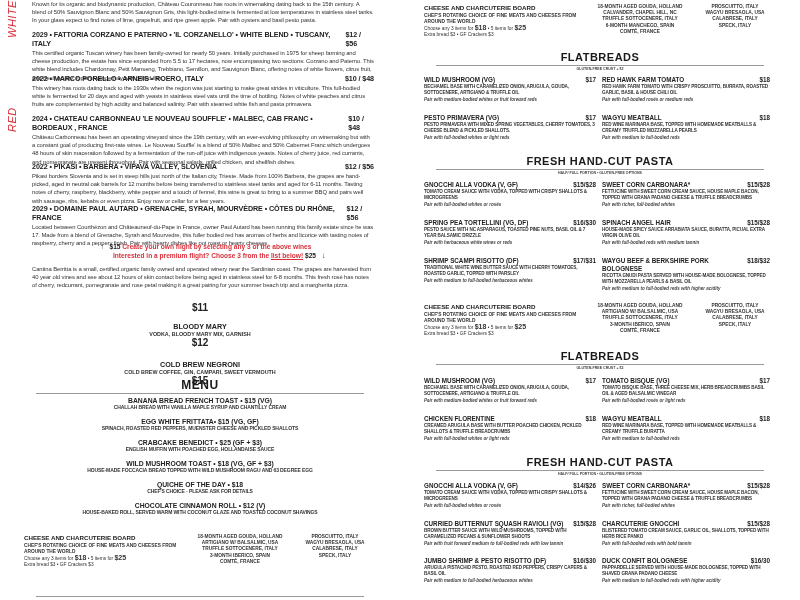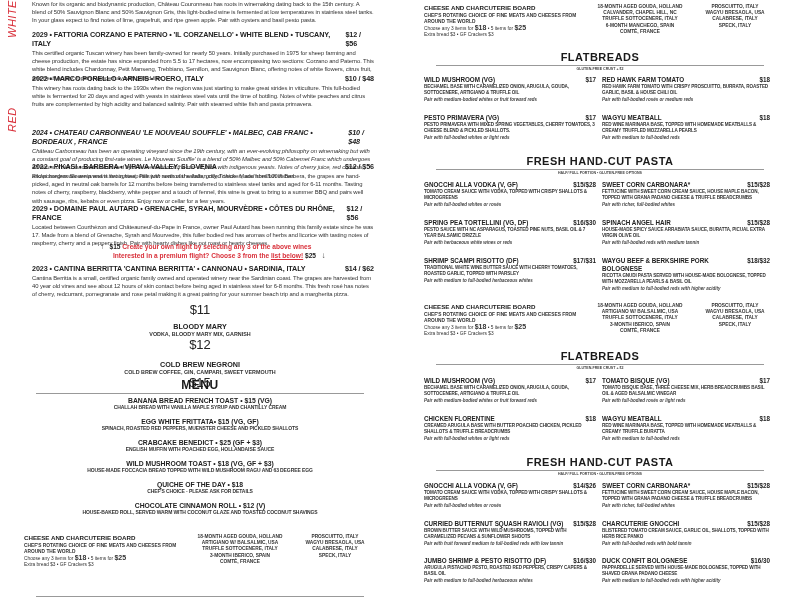--- a/index.html
+++ b/index.html
@@ -18,21 +18,21 @@
     color: #222; line-height: 9px; letter-spacing: -0.1px; }
   .wine-desc { font-size: 5.9px; line-height: 8.2px; color: #333; margin-top: 1px; letter-spacing: -0.1px; }
 
   .flight { position: absolute; left: 100px; top: 243px; width: 230px; font-size: 6.6px; font-weight: bold; line-height: 8.5px; }
   .flight .red { color: #d9303a; }
   .flight .blk { color: #222; }
   .flight u { text-decoration: underline; }
   .arrow { color: #444; font-size: 8px; font-weight: normal; }
 
   .center { position: absolute; left: 0; width: 400px; text-align: center; }
-  .price-line { font-size: 13px; font-weight: normal; color: #222; }
+  .price-line { font-size: 10px; font-weight: bold; color: #222; }
   .drink-name { font-size: 7.2px; font-weight: bold; color: #222; }
   .drink-desc { font-size: 5.4px; font-weight: bold; color: #333; }
 
   .section-title { position: absolute; left: 0; width: 400px; text-align: center; font-size: 12px;
     font-weight: bold; letter-spacing: 0.5px; color: #1a1a1a; }
   .rule { position: absolute; left: 36px; width: 328px; height: 1px; background: #999; }
 
   .menu-item-name { font-size: 6.8px; font-weight: bold; color: #222; }
   .menu-item-desc { font-size: 5px; font-weight: bold; color: #333; letter-spacing: -0.1px; }
 
@@ -74,21 +74,21 @@
       </div>
     <div class="wine-desc">This certified organic Tuscan winery has been family-owned for nearly 50 years. Initially purchased in 1975 for sheep farming and cheese production, the estate has since expanded from 5.5 to 17 hectares, now encompassing two sections: Corzano and Paterno. This white blend includes Chardonnay, Petit Manseng, Trebbiano, Semillon, and Sauvignon Blanc, offering notes of white flowers, citrus fruit, and fresh acidity. It pairs wonderfully with grilled fish.</div>
   </div>
   <div class="wine" style="top:74px;">
     <div class="wine-head">
         <span>2022 • MARCO PORELLO • ARNEIS • ROERO, ITALY</span>
         <span>$10 / $48</span>
       </div>
     <div class="wine-desc">This winery has roots dating back to the 1930s when the region was just starting to make great strides in viticulture. This full-bodied white is fermented for 20 days and aged with yeasts in stainless steel vats until the time of bottling. Notes of white peaches and citrus fruits are complemented by high acidity and balanced salinity. Pair with steamed white fish and pasta primavera.</div>
   </div>
-  <div class="wine" style="top:128px;font-style:italic;">
+  <div class="wine" style="top:114px;">
     <div class="wine-head">
         <span>2024 • CHATEAU CARBONNEAU 'LE NOUVEAU SOUFFLE' • MALBEC, CAB FRANC • BORDEAUX , FRANCE</span>
         <span>$10 / $48</span>
       </div>
     <div class="wine-desc">Château Carbonneau has been an operating vineyard since the 19th century, with an ever-evolving philosophy on winemaking but with a constant goal of producing first-rate wines. Le Nouveau Souffle' is a blend of 50% Malbec and 50% Cabernet Franc which undergoes 48 hours of skin maceration followed by a fermentation of the run-off juice with indigenous yeasts. Notes of cherry juice, red currants, and pomegranate are present throughout. Pair with seasonal salads, grilled chicken, and shellfish dishes.</div>
   </div>
   <div class="wine" style="top:162px;">
     <div class="wine-head">
         <span>2022 • PIKASI • BARBERA • VIPAVA VALLEY, SLOVENIA</span>
         <span>$12 / $56</span>
@@ -102,24 +102,20 @@
       </div>
     <div class="wine-desc">Located between Courthézon and Châteauneuf-du-Pape in France, owner Paul Autard has been running this family estate since he was 17. Made from a blend of Grenache, Syrah and Mourvedre, this fuller bodied red has aromas of herbs and licorice with tasting notes of raspberry, cherry and a peppery finish. Pair with hearty dishes like pot roast or hearty cheeses.</div>
   </div>
 
   <div class="flight">
     <div><span class="arrow">↑</span>&nbsp;&nbsp;&nbsp;<span class="blk">$15</span> <span class="red">Create your own flight by selecting any 3 of the above wines</span></div>
     <div style="padding-left:13px;"><span class="red">Interested in a premium flight? Choose 3 from the </span><u class="red">list below!</u> <span class="blk">$25</span>&nbsp;&nbsp;&nbsp;<span class="arrow">↓</span></div>
   </div>
 
   <div class="wine" style="top:264px;">
-    <div class="wine-head">
-        <span>2023 • CANTINA BERRITTA 'CANTINA BERRITTA' • CANNONAU • SARDINIA, ITALY</span>
-        <span>$14 / $62</span>
-      </div>
     <div class="wine-desc">Cantina Berritta is a small, certified organic family owned and operated winery near the Sardinian coast. The grapes are harvested from 40 year old vines and see about 12 hours of skin contact before being aged in stainless steel for 6-8 months. This fresh rosé has notes of cherry, redcurrant, pomegranate and rose petal making it a great pairing for your summer beach trip and a margherita pizza.</div>
   </div>
 
   <div class="center" style="top:302px;">
     <div class="price-line">$11</div>
   </div>
   <div class="center" style="top:322px;">
     <div class="drink-name">BLOODY MARY</div>
     <div class="drink-desc">VODKA, BLOODY MARY MIX, GARNISH</div>
     <div class="price-line">$12</div>

